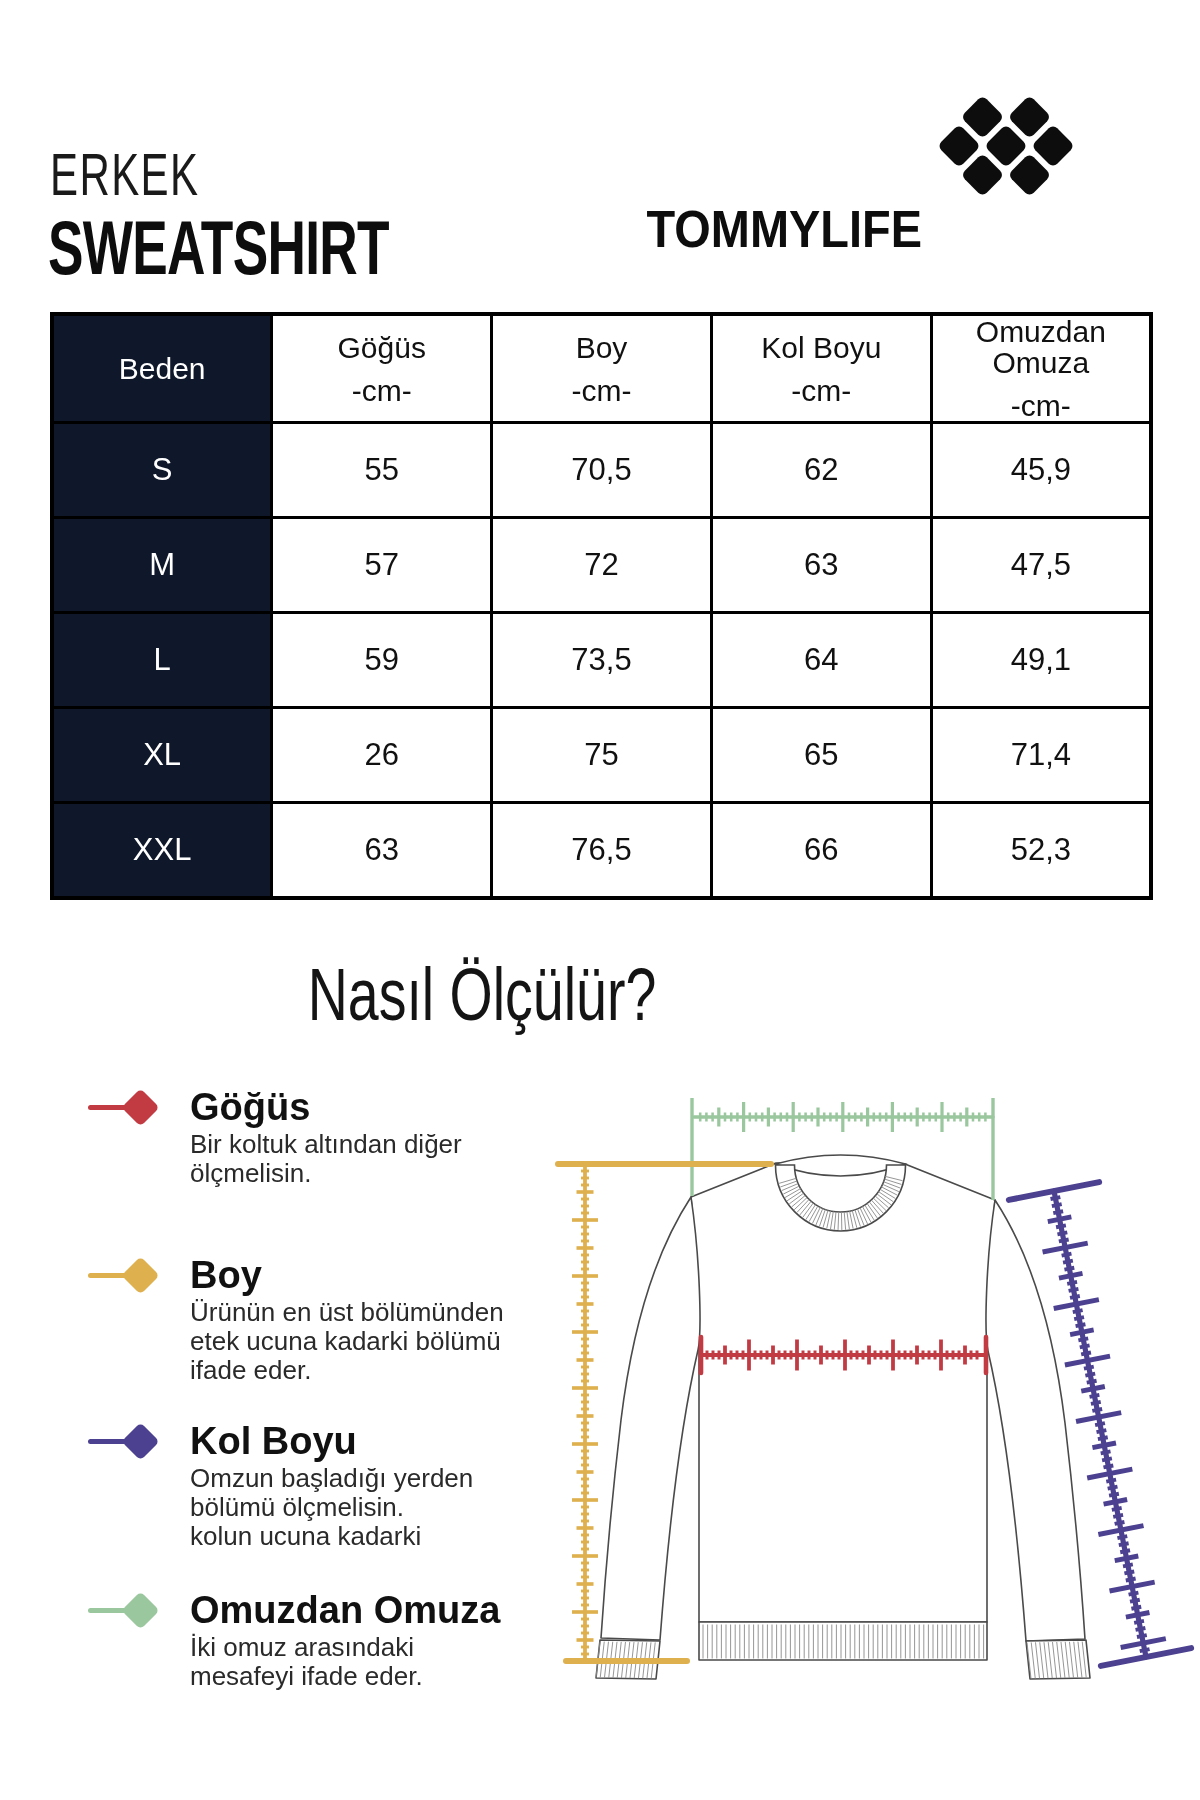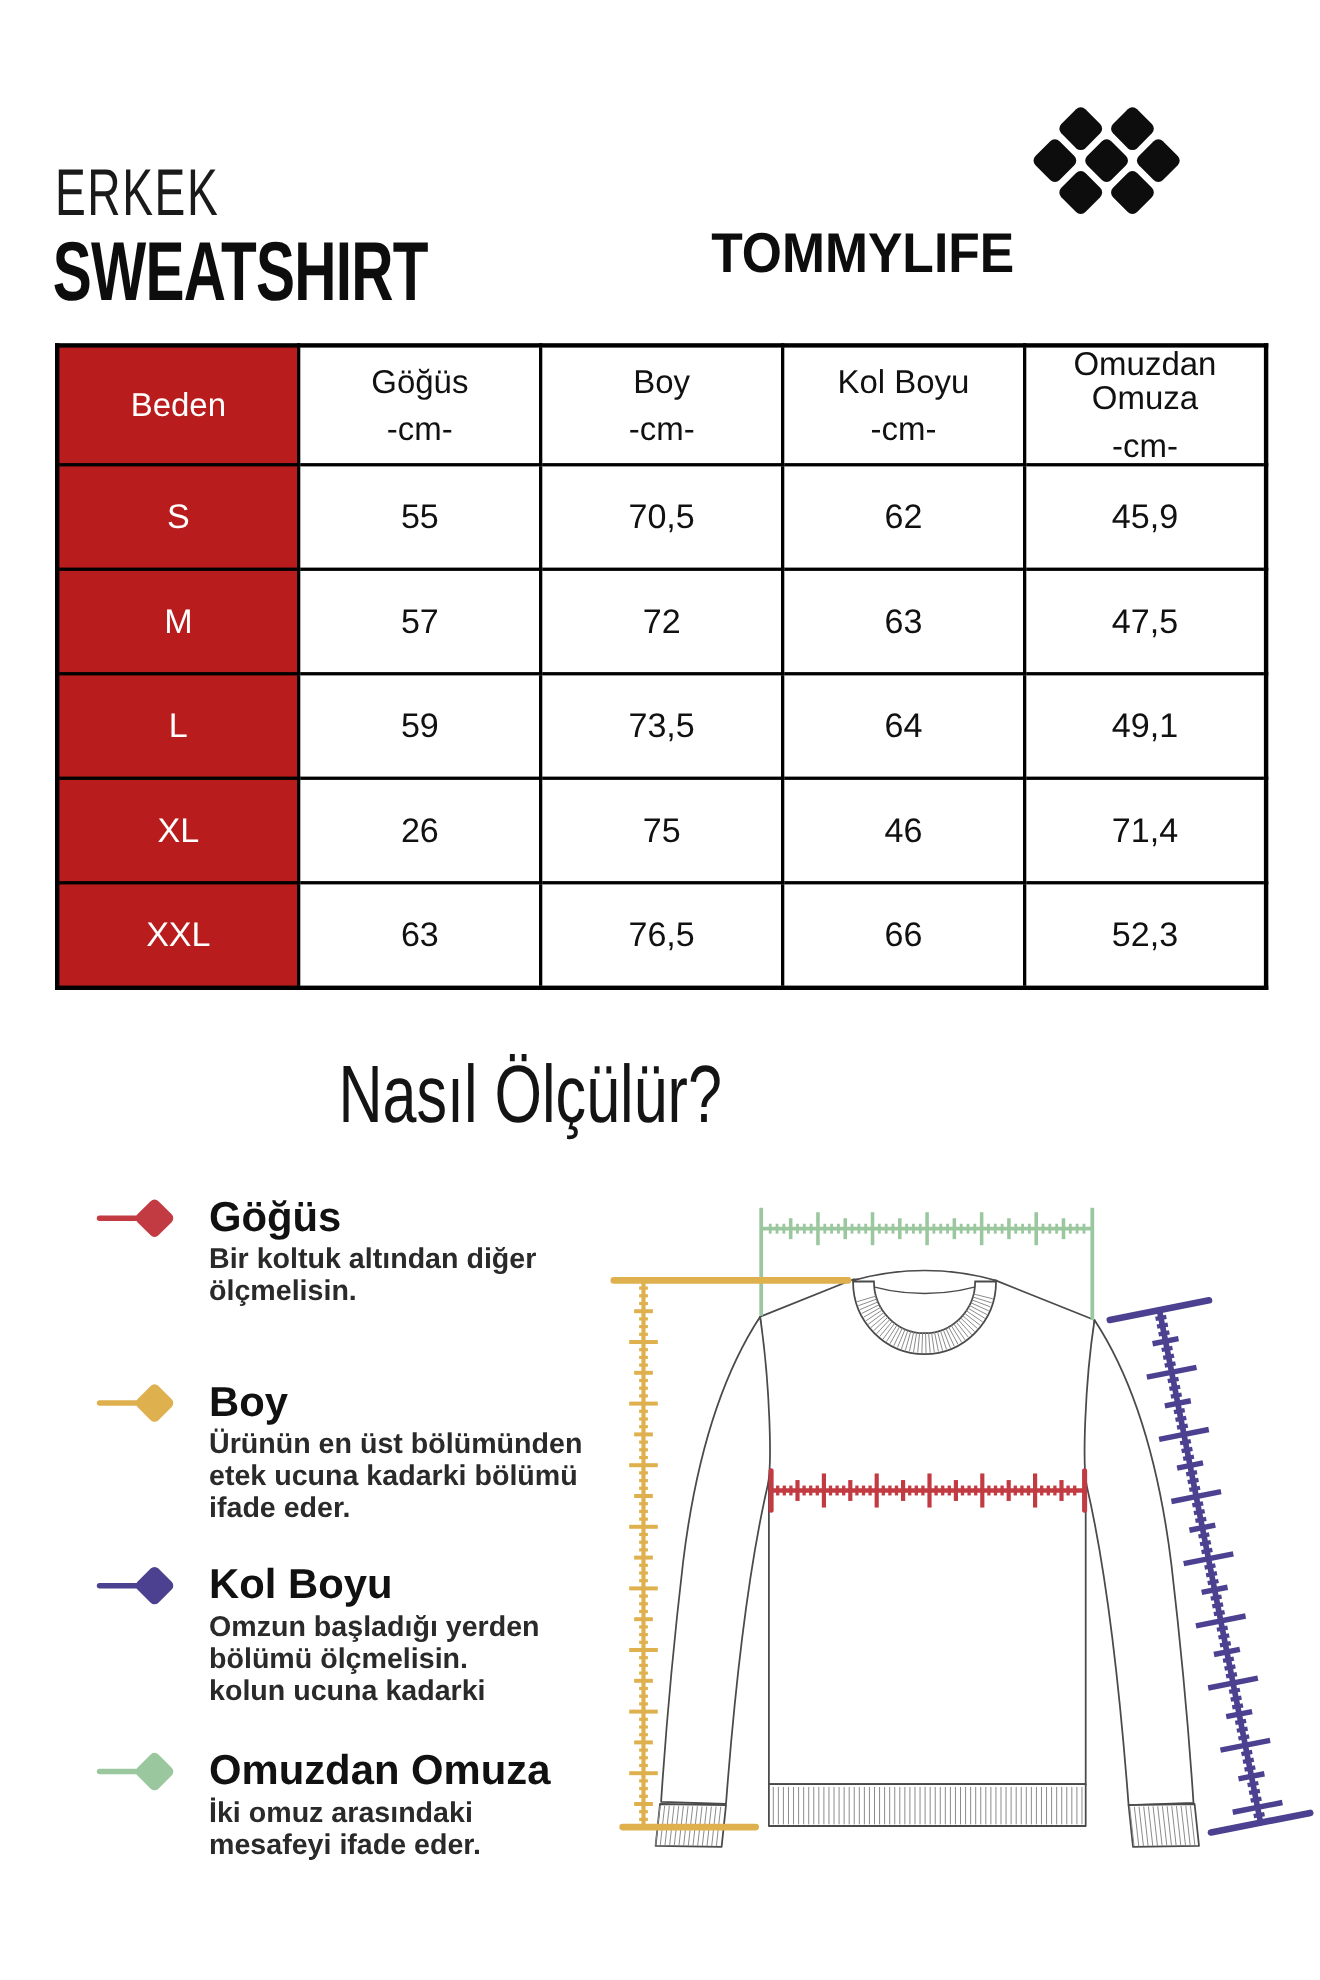--- a/index.html
+++ b/index.html
@@ -15,37 +15,37 @@
   .logo-svg { position:absolute; left:930px; top:95px; width:160px; height:100px; }
   .brand { position:absolute; right:42px; top:200px; width:400px; text-align:right;
            font-size:51px; font-weight:700; letter-spacing:0px; transform:scaleX(0.92);
            transform-origin:right top; color:#0d0d0d; }
 
   
   table.size-table { position:absolute; left:50px; top:312px; width:1103px; height:571px;
            border-collapse:collapse; table-layout:fixed; text-align:center; }
   .size-table th, .size-table td { border:3px solid #000; vertical-align:middle; padding:0; }
   .size-table { border:4px solid #000; }
-  .col-beden { background:#b91c1c; color:#fff; }
+  .col-beden { background:#0f172a; color:#fff; }
   .hdr-cell { height:96px; font-size:30px; font-weight:400; line-height:31px; }
   .hdr-label { display:block; }
   .hdr-unit { display:block;margin-top:12px; }
   .row-cell { height:95px; font-size:31px; font-weight:400; }
   .size-lbl { font-size:31px; }
 
   
   .howto-title { position:absolute; left:0; right:0; top:952px; text-align:center;
            font-size:74px; font-weight:400; transform:scaleX(0.75); color:#141414; }
 
   .legend-item { position:absolute; left:88px; width:460px; padding-left:102px; }
   .mline { position:absolute; left:0; top:15px; width:64px; height:5px; border-radius:3px; }
   .mdiamond { position:absolute; left:39px; top:4px; width:27px; height:27px;
            border-radius:5px; transform:rotate(45deg); }
   .legend-label { font-size:38px; font-weight:700; line-height:34px; letter-spacing:0px; color:#111; }
-  .legend-desc { margin-top:6px; font-size:26px; line-height:29px; color:#2a2a2a;font-weight:bold; }
+  .legend-desc { margin-top:6px; font-size:26px; line-height:29px; color:#2a2a2a; }
 
   .diagram-svg { position:absolute; left:540px; top:1020px; width:660px; height:740px; }
 </style>
 </head>
 <body>
 
 <div class="page">
 
   <div class="erkek">ERKEK</div>
   <div class="sweatshirt">SWEATSHIRT</div>
@@ -104,21 +104,21 @@
       <td class="row-cell col-beden size-lbl">L</td>
       <td class="row-cell">59</td>
       <td class="row-cell">73,5</td>
       <td class="row-cell">64</td>
       <td class="row-cell">49,1</td>
     </tr>
     <tr>
       <td class="row-cell col-beden size-lbl">XL</td>
       <td class="row-cell">26</td>
       <td class="row-cell">75</td>
-      <td class="row-cell">46</td>
+      <td class="row-cell">65</td>
       <td class="row-cell">71,4</td>
     </tr>
     <tr>
       <td class="row-cell col-beden size-lbl">XXL</td>
       <td class="row-cell">63</td>
       <td class="row-cell">76,5</td>
       <td class="row-cell">66</td>
       <td class="row-cell">52,3</td>
     </tr>
   </tbody>

